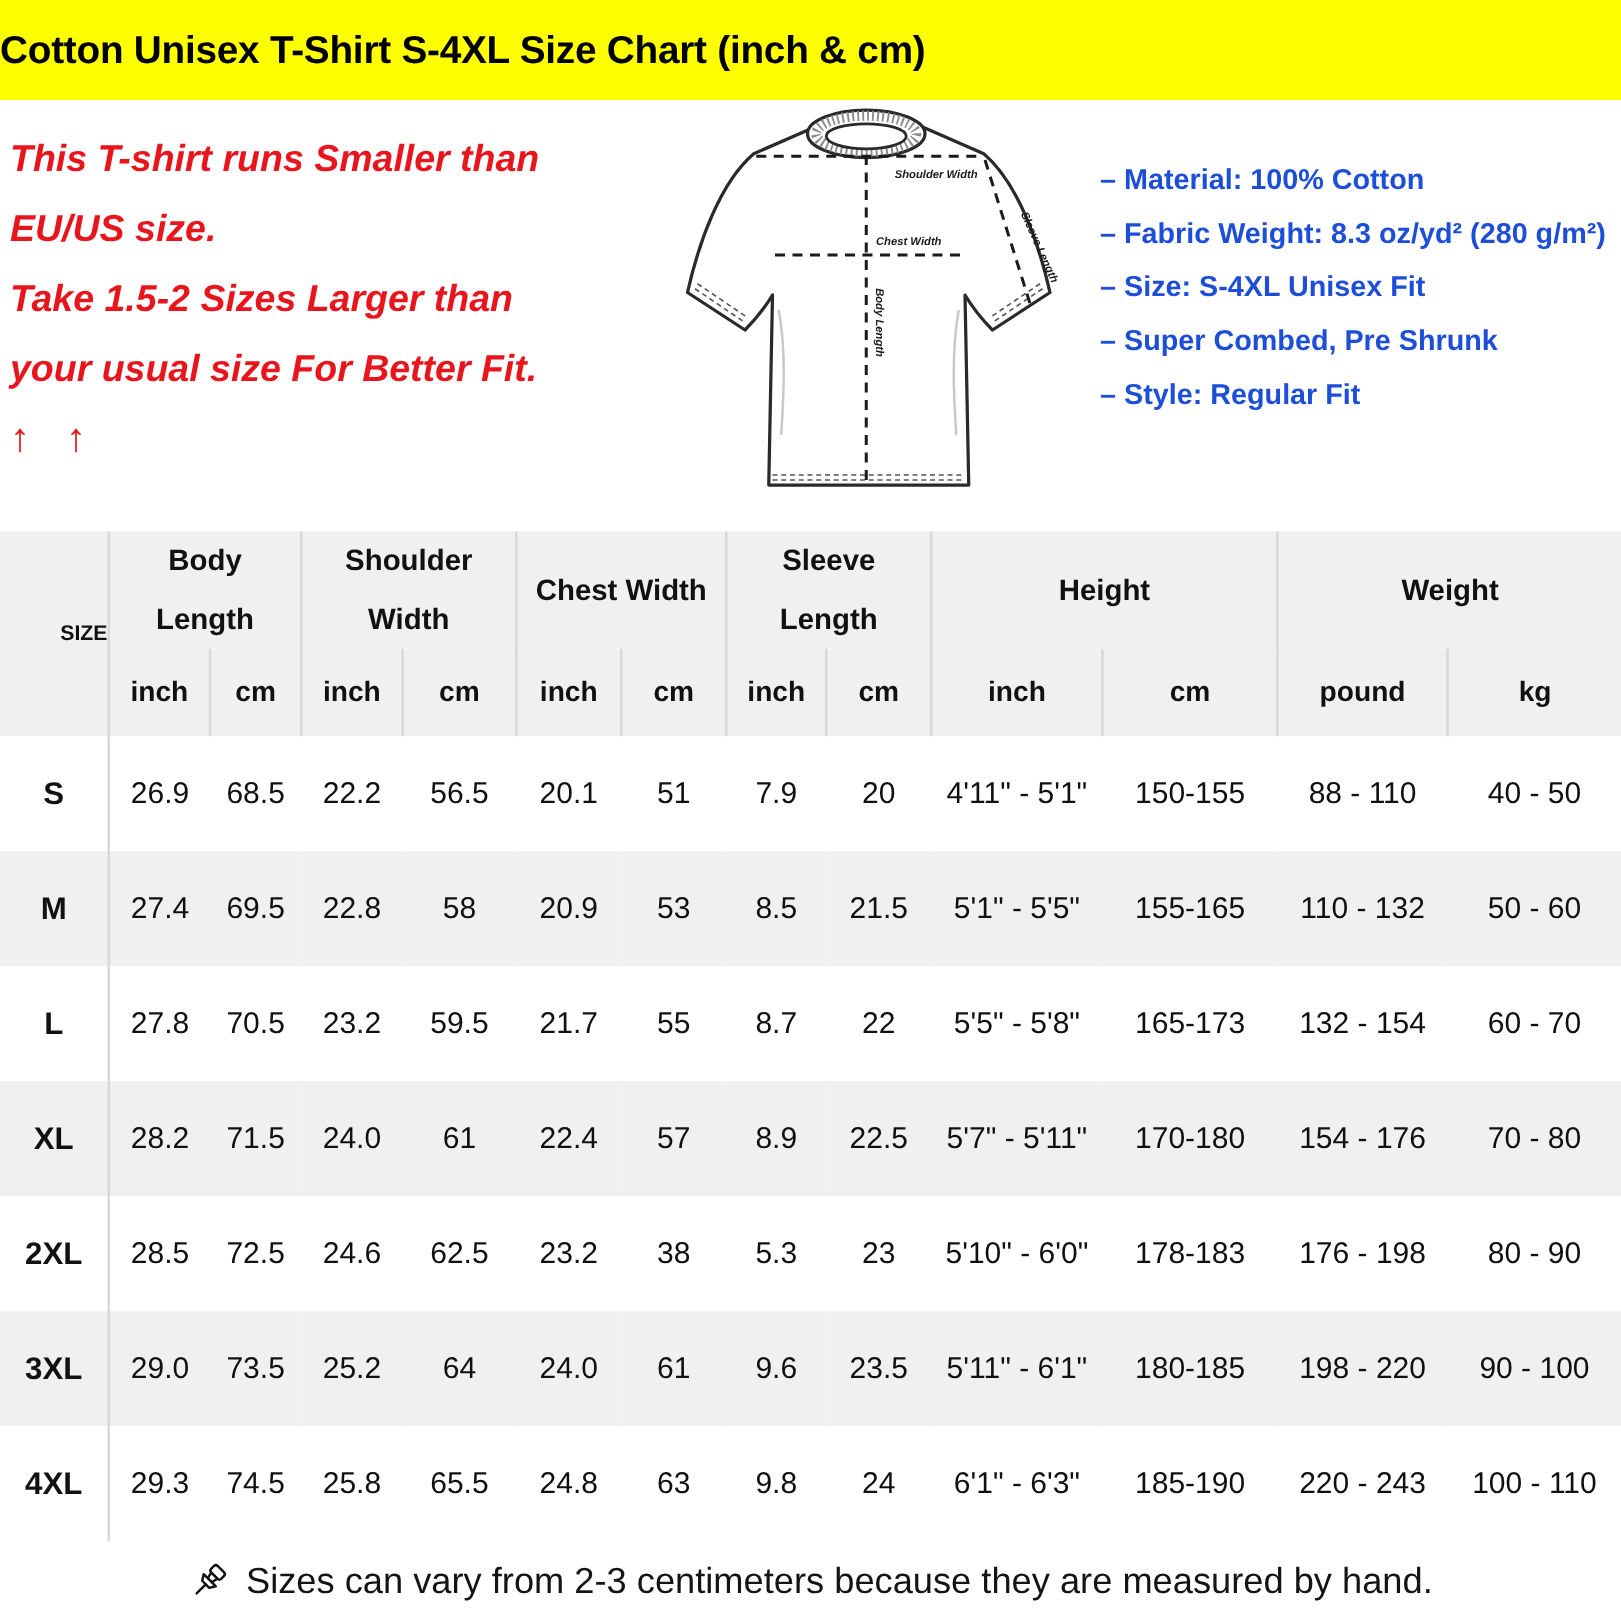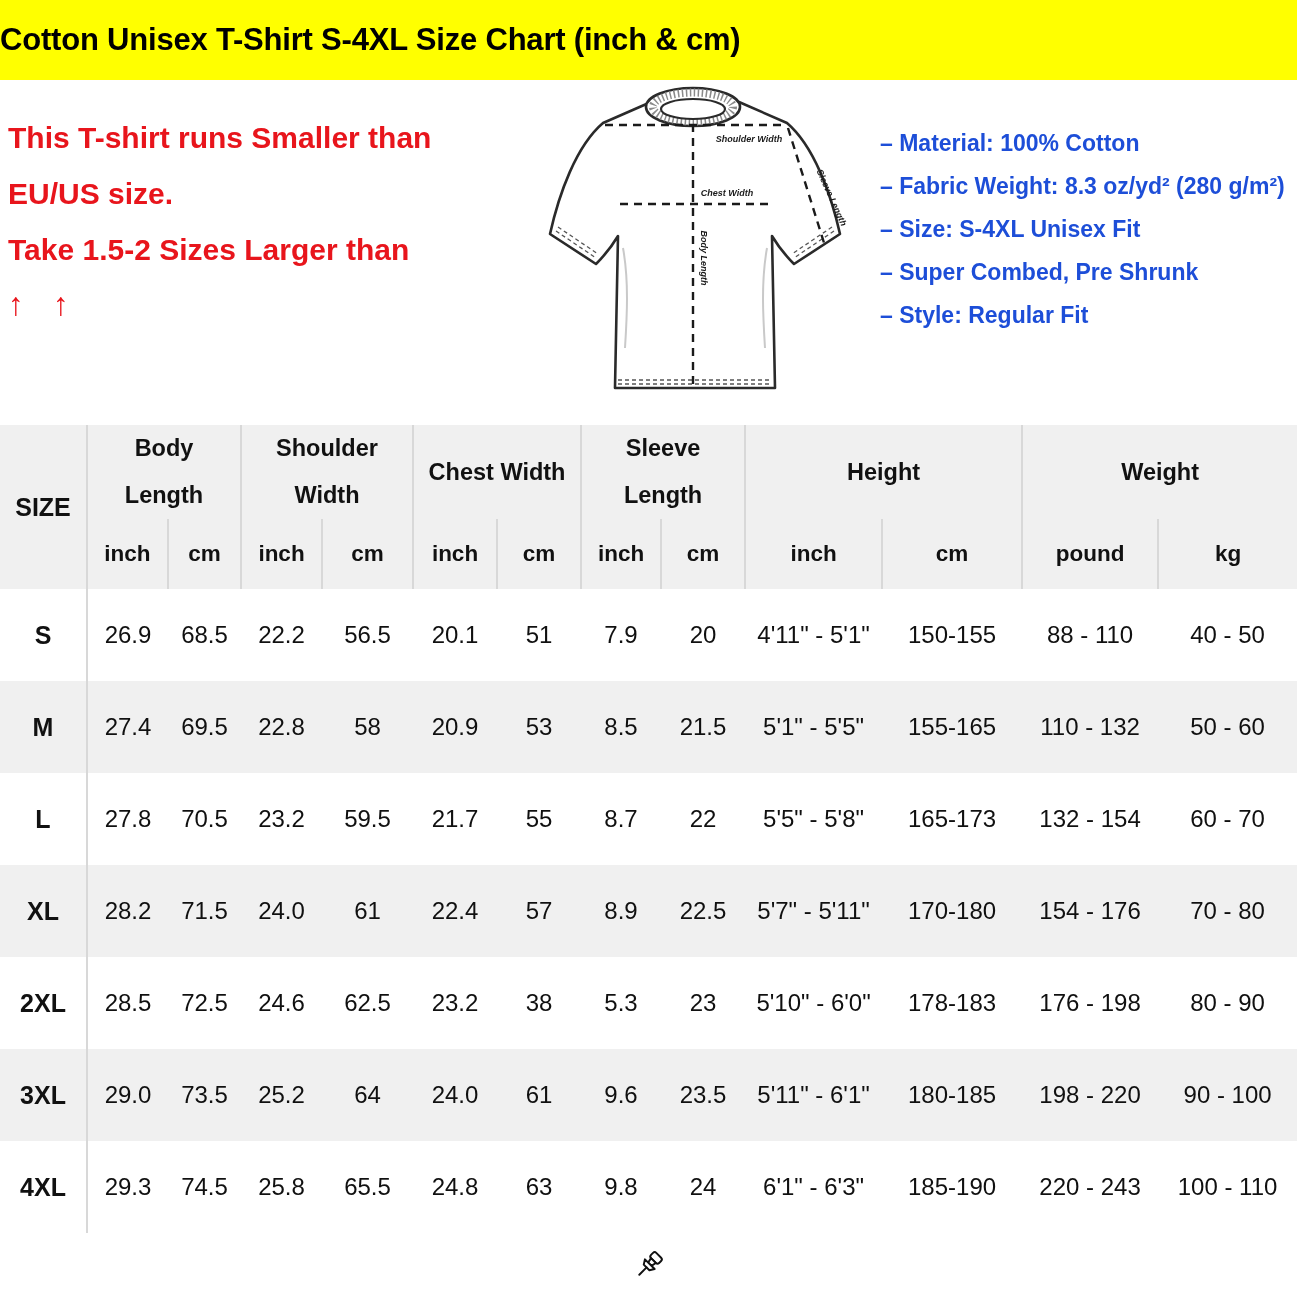--- a/index.html
+++ b/index.html
@@ -14,33 +14,33 @@
   html,body{margin:0;padding:0;background:#fff;}
   .page{
     position:relative;width:1297px;height:1289px;background:#fff;overflow:hidden;
     font-family:"Liberation Sans","DejaVu Sans",sans-serif;color:var(--ink);
   }
   
   .banner{height:80px;background:var(--yellow);display:flex;align-items:center;justify-content:flex-start;}
   .banner-title{font-size:31px;font-weight:bold;color:#000;letter-spacing:-0.2px;}
   
   .top{position:relative;height:345px;background:#fff;}
-  .notice{position:absolute;left:8px;top:30px;width:500px;
-    font-size:30px;font-weight:bold;color:var(--red);line-height:56px;}
+  .notice{position:absolute;left:8px;top:20px;width:500px;
+    font-size:30px;font-weight:bold;color:var(--red);line-height:56px;font-style:italic;}
   .notice-arrows{font-size:32px;font-weight:bold;color:var(--red);letter-spacing:10px;line-height:52px;}
   .shirt-wrap{position:absolute;left:530px;top:6px;width:330px;height:330px;font-style:italic;}
   .specs{position:absolute;left:880px;top:42px;width:414px;
     font-size:23px;font-weight:600;color:#1d4ed8;line-height:43px;}
   
   table.size-table{width:1297px;border-collapse:collapse;table-layout:fixed;}
   .size-table th,.size-table td{padding:0;text-align:center;vertical-align:middle;}
   .size-table thead th{background:var(--head-bg);}
   tr.group-row{height:90px;}
   tr.unit-row{height:70px;}
-  th.size-head{font-size:25px;font-weight:bold;border-right:2px solid var(--div);}
+  th.size-head{font-size:17px;font-weight:bold;border-right:2px solid var(--div);text-align:right;}
   th.group{font-size:23.5px;font-weight:bold;line-height:47px;}
   th.unit{font-size:22.5px;font-weight:bold;}
   .bl{border-left:2px solid var(--div);}
   tbody tr{height:92px;background:#fff;}
   tbody tr.alt{background:var(--alt-bg);}
   td.size-cell{font-size:25px;font-weight:bold;border-right:2px solid var(--div);}
   td.val{font-size:24px;color:#101010;white-space:nowrap;}
   
   .footnote{height:64px;display:flex;align-items:center;justify-content:center;gap:14px;}
   .footnote-text{font-size:29px;color:#141414;}
@@ -54,20 +54,21 @@
   <div class="banner">
     <div class="banner-title">Cotton Unisex T-Shirt S-4XL Size Chart (inch &amp; cm)</div>
   </div>
 
   <div class="top">
 
     <div class="notice">
       <div>This T-shirt runs Smaller than</div>
       <div>EU/US size.</div>
       <div>Take 1.5-2 Sizes Larger than</div>
+      <div>your usual size For Better Fit.</div>
       <div class="notice-arrows">↑ ↑</div>
     </div>
 
     <div class="shirt-wrap">
       <svg width="330" height="330" viewBox="0 0 330 330">
 
         <path d="M121,16 L73,37 C46,60 29,108 20,148 L66,178 C74,170 82,160 88,150
              L85,302 L245,302 L242,150 C248,160 256,170 264,178 L310,148
              C301,108 284,60 257,37 L209,16 C179,26 147,26 121,16 Z" fill="#ffffff" stroke="#2a2a2a" stroke-width="2.6" stroke-linejoin="round"></path>
 
@@ -267,15 +268,16 @@
 
   <div class="footnote">
     <svg class="pin" width="32" height="34" viewBox="0 0 28 28">
       <g transform="rotate(45 14 14)" fill="#ffffff" stroke="#111" stroke-width="1.7" stroke-linejoin="round">
         <rect x="9" y="2" width="10" height="6.5" rx="2"></rect>
         <path d="M11,8.5 L17,8.5 L16,13 L12,13 Z"></path>
         <path d="M8,13 L20,13 L17.5,17 L10.5,17 Z"></path>
         <path d="M14,17 L14,26" stroke-linecap="round"></path>
       </g>
     </svg>
+    <span class="footnote-text">Sizes can vary from 2-3 centimeters because they are measured by hand.</span>
   </div>
 
 </div>
 
 </body></html>

